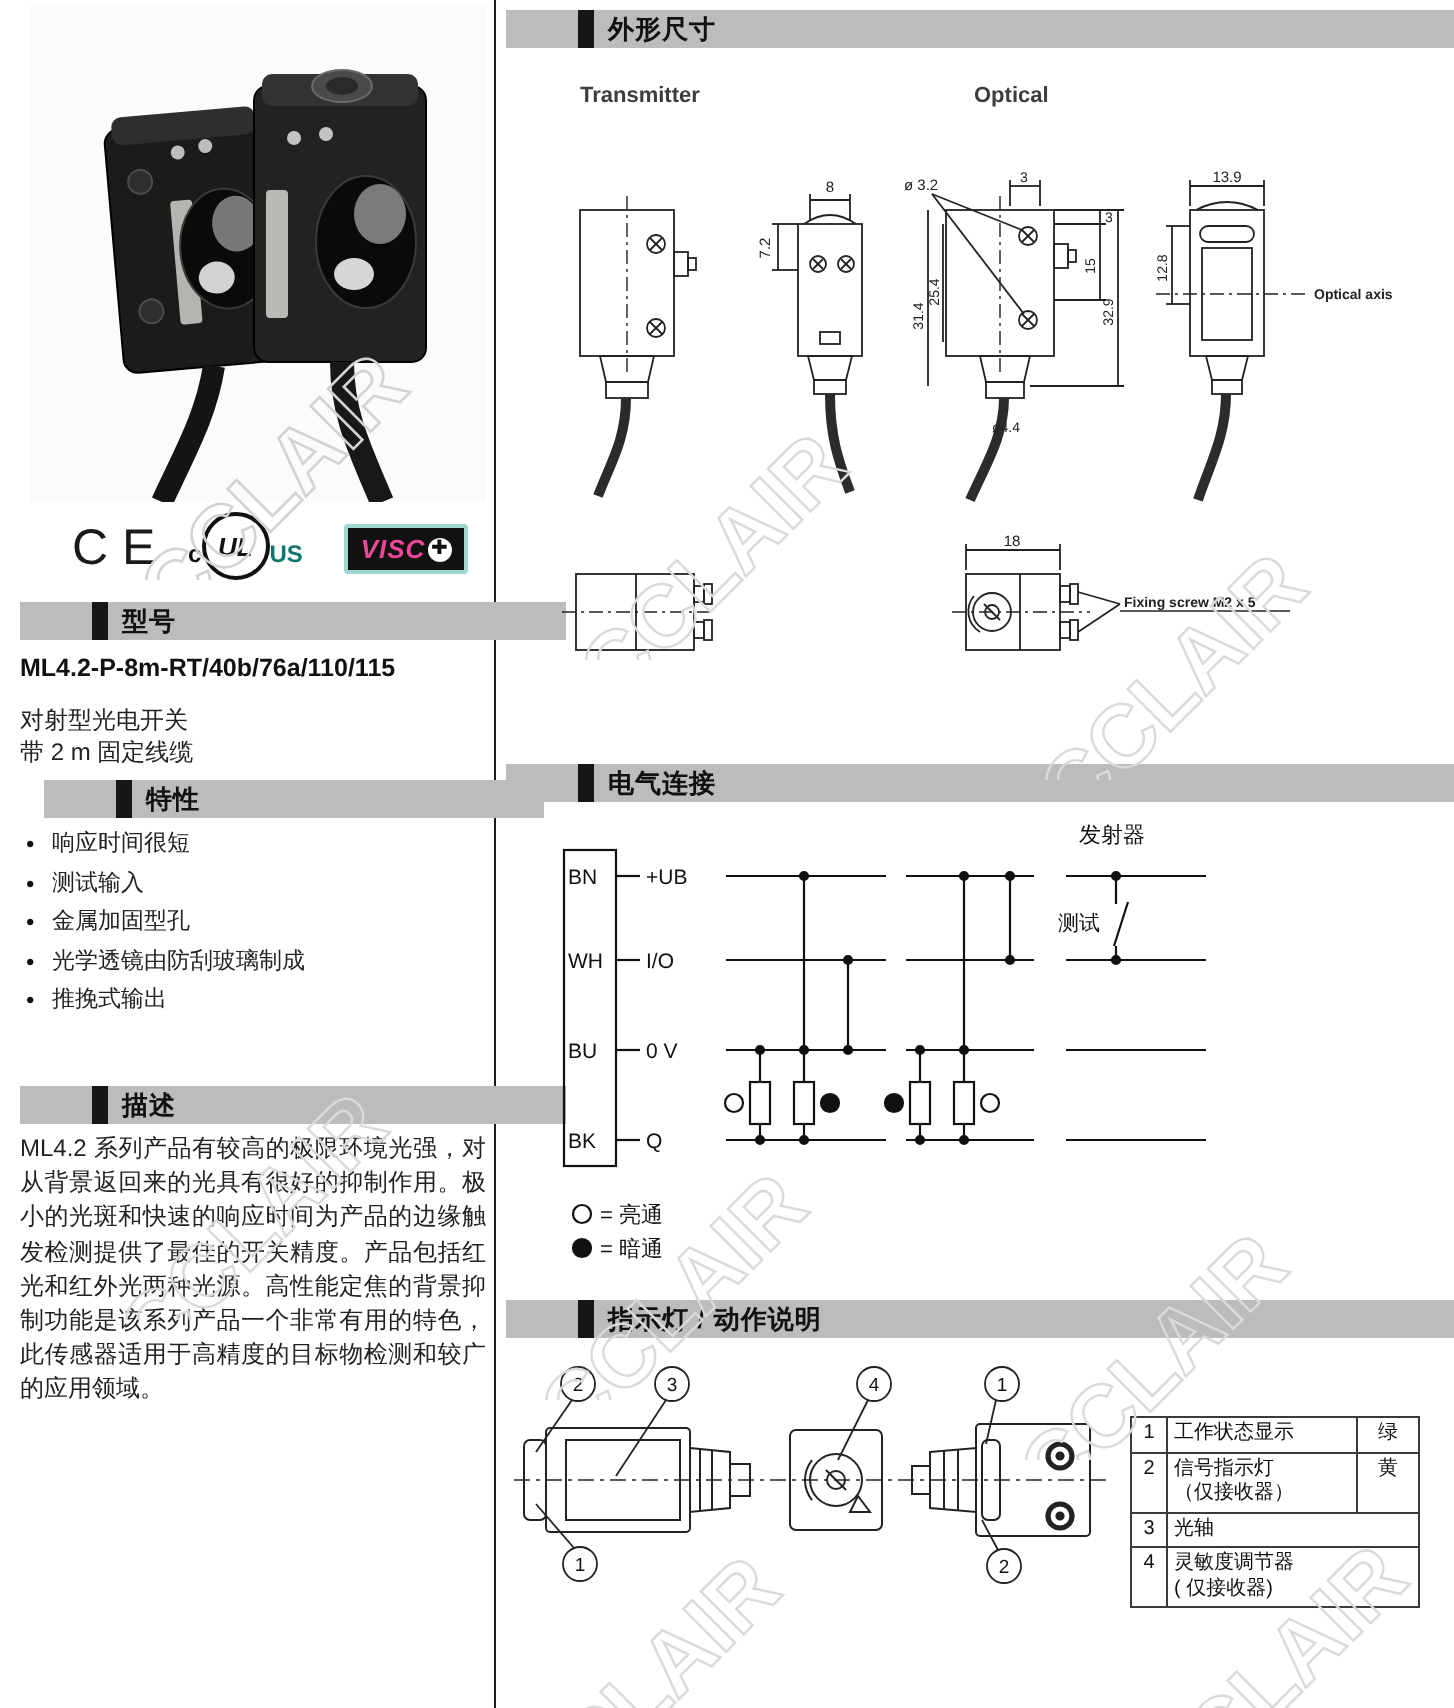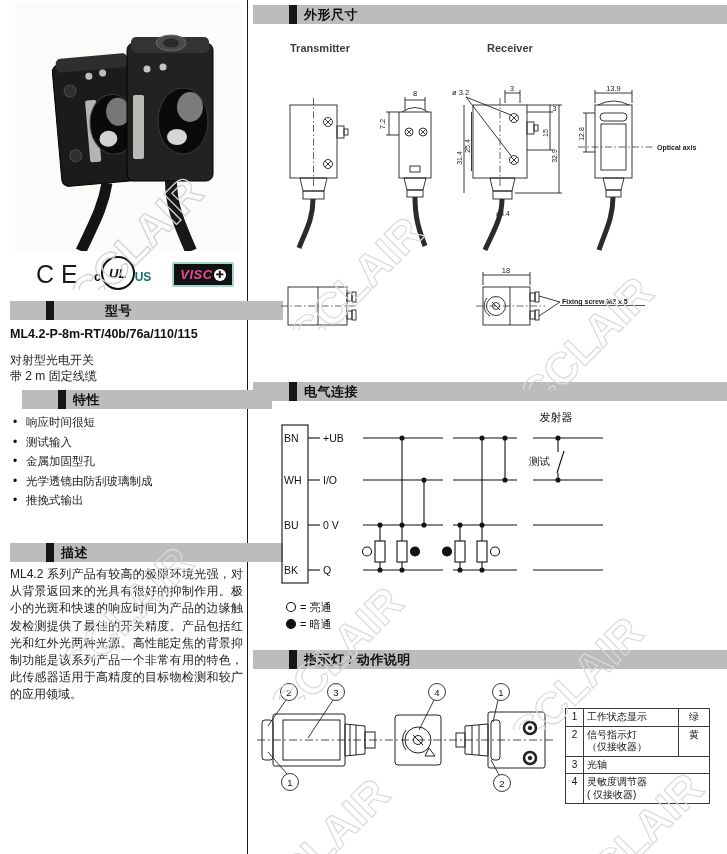--- a/index.html
+++ b/index.html
@@ -100,21 +100,21 @@
 <div class="abs ul-wrap" style="left:94px;top:256px;">
   <span class="ul-c">c</span>
   <span class="ul-circle">UL</span>
   <span class="ul-us">US</span>
 </div>
 <div class="abs visco" style="left:172px;top:262px;">
   <span class="vt">VISC</span>
   <span class="vp">✚</span>
 </div>
 
-<div class="sec-bar" style="left:10px;top:301px;width:237px;gap:44px;">
+<div class="sec-bar" style="left:10px;top:301px;width:237px;">
   <span class="sq"></span>
   <span class="t">型号</span>
 </div>
 <div class="abs model-code" style="left:10px;top:327px;">ML4.2-P-8m-RT/40b/76a/110/115</div>
 <div class="abs body-txt" style="left:10px;top:352px;">对射型光电开关</div>
 <div class="abs body-txt" style="left:10px;top:368px;">带 2 m 固定线缆</div>
 
 <div class="sec-bar" style="left:10px;top:390px;width:214px;margin-left:12px;">
   <span class="sq"></span>
   <span class="t">特性</span>
@@ -133,21 +133,21 @@
 </div>
 <div class="abs" style="left:10px;top:566px;width:233px;">
   <p class="desc-p">ML4.2 系列产品有较高的极限环境光强，对从背景返回来的光具有很好的抑制作用。极小的光斑和快速的响应时间为产品的边缘触发检测提供了最佳的开关精度。产品包括红光和红外光两种光源。高性能定焦的背景抑制功能是该系列产品一个非常有用的特色，此传感器适用于高精度的目标物检测和较广的应用领域。</p>
 </div>
 
 <div class="sec-bar" style="left:253px;top:5px;width:447px;">
   <span class="sq"></span>
   <span class="t">外形尺寸</span>
 </div>
 <div class="abs drw-label" style="left:290px;top:42px;">Transmitter</div>
-<div class="abs drw-label" style="left:487px;top:42px;">Receiver</div>
+<div class="abs drw-label" style="left:487px;top:42px;">Optical</div>
 
 <svg class="abs" style="left:253px;top:60px;" width="474" height="320" viewBox="0 0 474 320" fill="none" stroke="#222" stroke-width="0.9">
 
   <g>
     <rect x="37" y="45" width="47" height="73"></rect>
     <line x1="60.5" y1="38" x2="60.5" y2="128" stroke-dasharray="7 2.5 1.5 2.5" stroke-width="0.7"></line>
     <circle cx="75" cy="62" r="4.5"></circle>
       <line x1="72" y1="59" x2="78" y2="65"></line>
       <line x1="78" y1="59" x2="72" y2="65"></line>
     <circle cx="75" cy="104" r="4.5"></circle>

